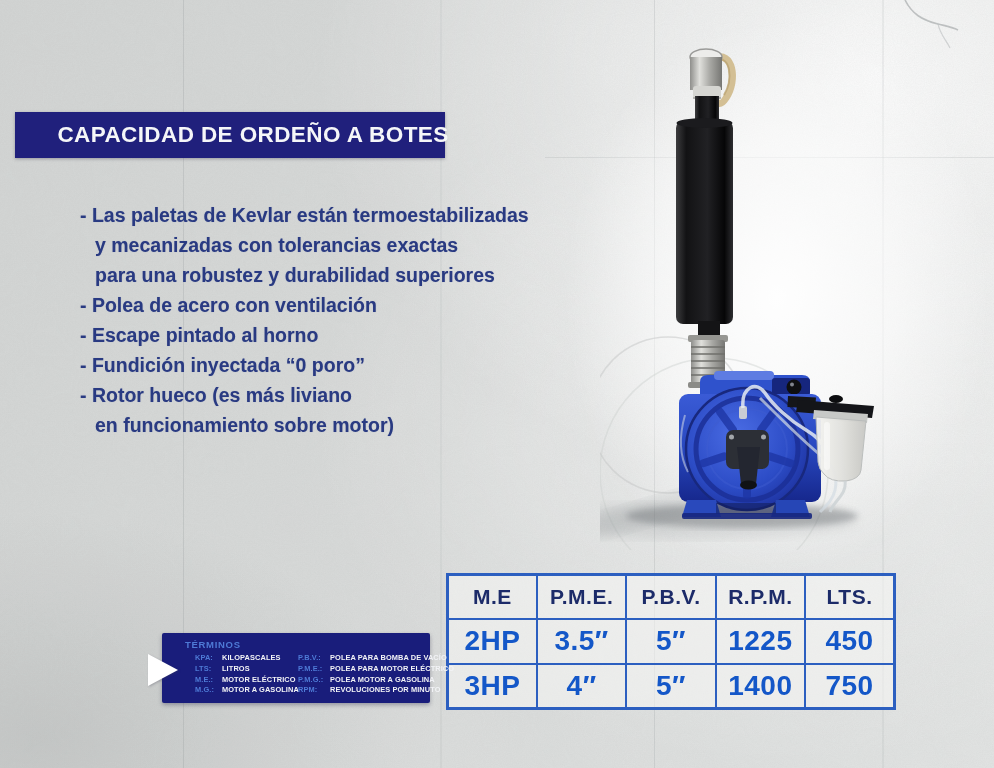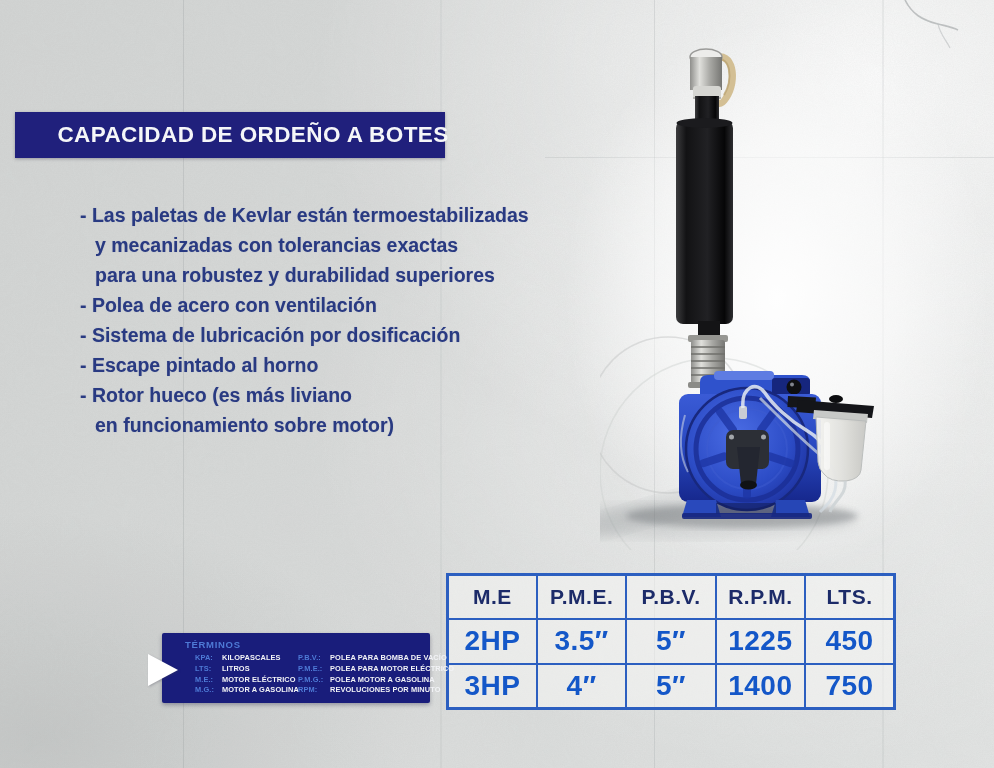--- a/index.html
+++ b/index.html
@@ -118,22 +118,22 @@
 
   <div class="banner">
     <span>CAPACIDAD DE ORDEÑO A BOTES</span>
   </div>
 
   <div class="features">
     <div class="feature-line">- Las paletas de Kevlar están termoestabilizadas</div>
     <div class="feature-line cont">y mecanizadas con tolerancias exactas</div>
     <div class="feature-line cont">para una robustez y durabilidad superiores</div>
     <div class="feature-line">- Polea de acero con ventilación</div>
-    <div class="feature-line">- Sistema de lubricación por dosificación</div>
     <div class="feature-line">- Escape pintado al horno</div>
+    <div class="feature-line">- Fundición inyectada “0 poro”</div>
     <div class="feature-line">- Rotor hueco (es más liviano</div>
     <div class="feature-line cont">en funcionamiento sobre motor)</div>
   </div>
 
   <div class="pump-wrap">
     <svg width="340" height="520" viewBox="600 30 340 520">
       <defs>
         <linearGradient id="gBlack" x1="0" y1="0" x2="1" y2="0">
           <stop offset="0" stop-color="#3c3c3e"></stop>
             <stop offset="0.18" stop-color="#121214"></stop>

